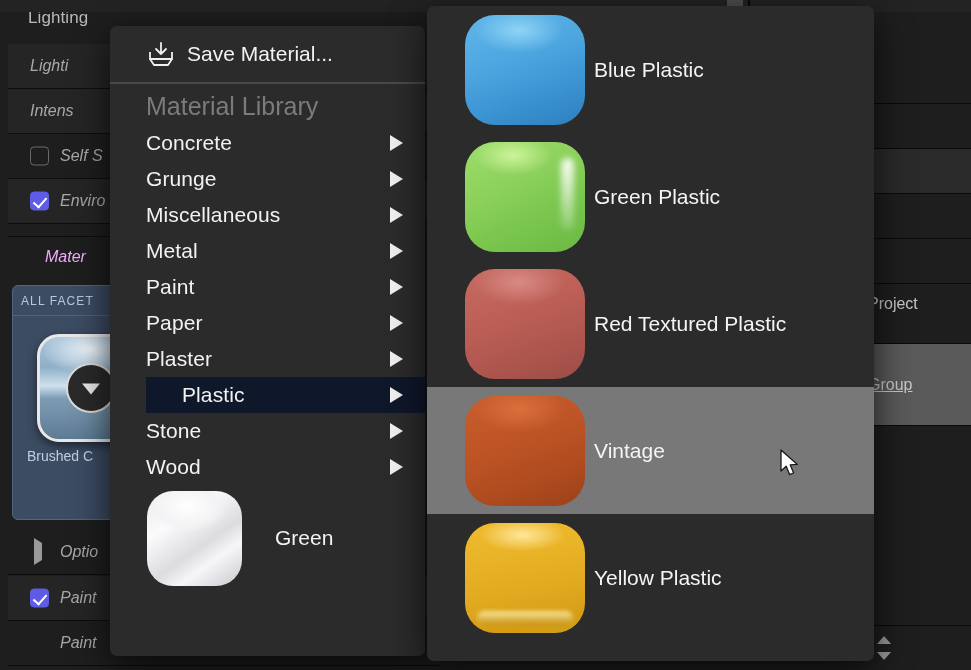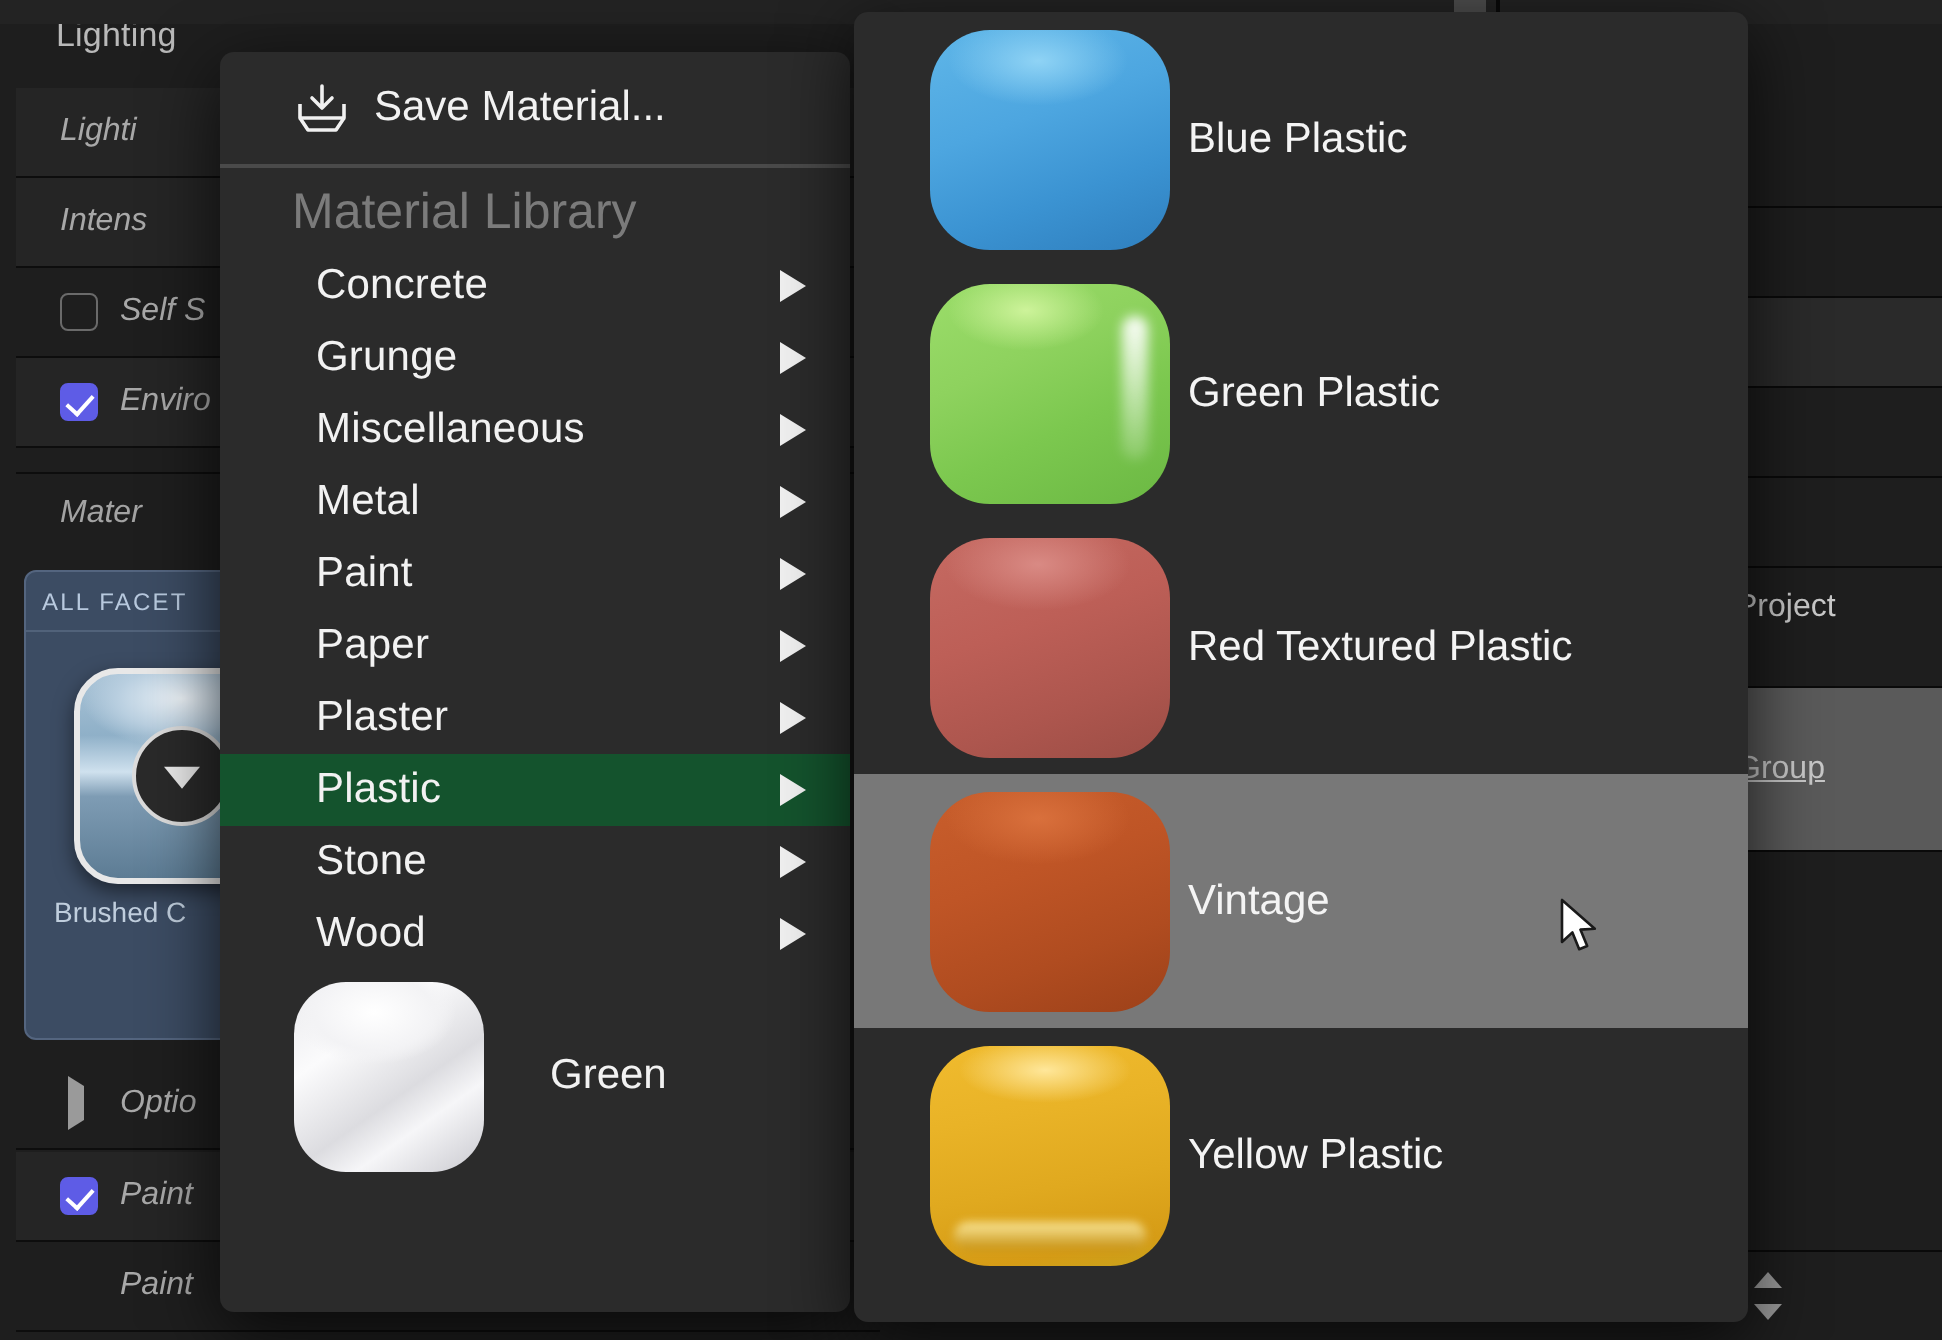--- a/index.html
+++ b/index.html
@@ -24,21 +24,21 @@
 
   .chk { position: absolute; left: 22px; top: 50%; transform: translateY(-50%); width: 19px; height: 19px; border-radius: 4px; }
   .chk.off { border: 1.5px solid #6a6a6a; background: transparent; }
   .chk.on { background: #5e5ce6; border: 1px solid #5e5ce6; }
   .chk.on::after {
     content: ""; position: absolute; left: 5px; top: 2px; width: 6px; height: 11px;
     border: solid #fff; border-width: 0 2.4px 2.4px 0; transform: rotate(42deg);
   }
 
   .sect-head { position: absolute; left: 8px; width: 432px; height: 40px; background: #1e1e1e; border-top: 1px solid #0d0d0d; }
-  .sect-head .row-label { color: #a3a3a3; }
+  .sect-head .row-label { color: #f0abfc; margin-left: 15px; }
 
   .tri { width: 0; height: 0; border-left: 8px solid #9a9a9a; border-top: 5.5px solid transparent; border-bottom: 5.5px solid transparent; }
   .disc { position: absolute; left: 26px; top: 50%; transform: translateY(-50%); }
 
   
   .matpanel {
     position: absolute; left: 12px; top: 285px; width: 250px; height: 235px;
     background: #3c4c63; border: 1px solid #54657f; border-radius: 6px; overflow: hidden;
   }
   .matpanel-head { height: 30px; border-bottom: 1px solid #51627a; }
@@ -94,22 +94,22 @@
     box-shadow: 0 10px 36px rgba(0,0,0,.72);
     overflow: hidden; z-index: 20;
   }
   .menu-save { position: relative; height: 56px; }
   .menu-save .lbl { position: absolute; left: 77px; top: 50%; transform: translateY(-50%); font-size: 21px; color: #f2f2f2; }
   .save-icon { position: absolute; left: 36px; top: 50%; transform: translateY(-50%); width: 30px; height: 26px; }
   .menu-sep { height: 2px; background: #4a4a4a; margin: 0 0 0 0; }
 
   .menu-section { font-size: 25px; color: #7b7b7b; padding: 8px 0 4px 36px; }
 
-  .mi { position: relative; height: 36px; display: flex; align-items: center; padding-left: 48px; }
-  .mi.hl { background: #14532d; }
+  .mi { position: relative; height: 36px; display: flex; align-items: center; padding-left: 36px; }
+  .mi.hl { background: #0f172a; margin-left: 36px; }
   .mi .txt { font-size: 21px; color: #f2f2f2; letter-spacing: .1px; }
   .mi .arrow { position: absolute; right: 22px; top: 50%; transform: translateY(-50%); width: 0; height: 0;
     border-left: 13px solid #f0f0f0; border-top: 8px solid transparent; border-bottom: 8px solid transparent; }
 
   .basic-item { position: relative; height: 106px; }
   .swatch-white {
     position: absolute; left: 37px; top: 6px; width: 95px; height: 95px; border-radius: 26px;
     background:
       radial-gradient(ellipse 60% 38% at 42% 16%, #ffffff 0%, #f3f3f5 52%, rgba(255,255,255,0) 72%),
       linear-gradient(145deg, #e9e9ec 0%, #fbfbfc 30%, #dcdce0 58%, #f6f6f8 72%, #c9c9cf 100%);

